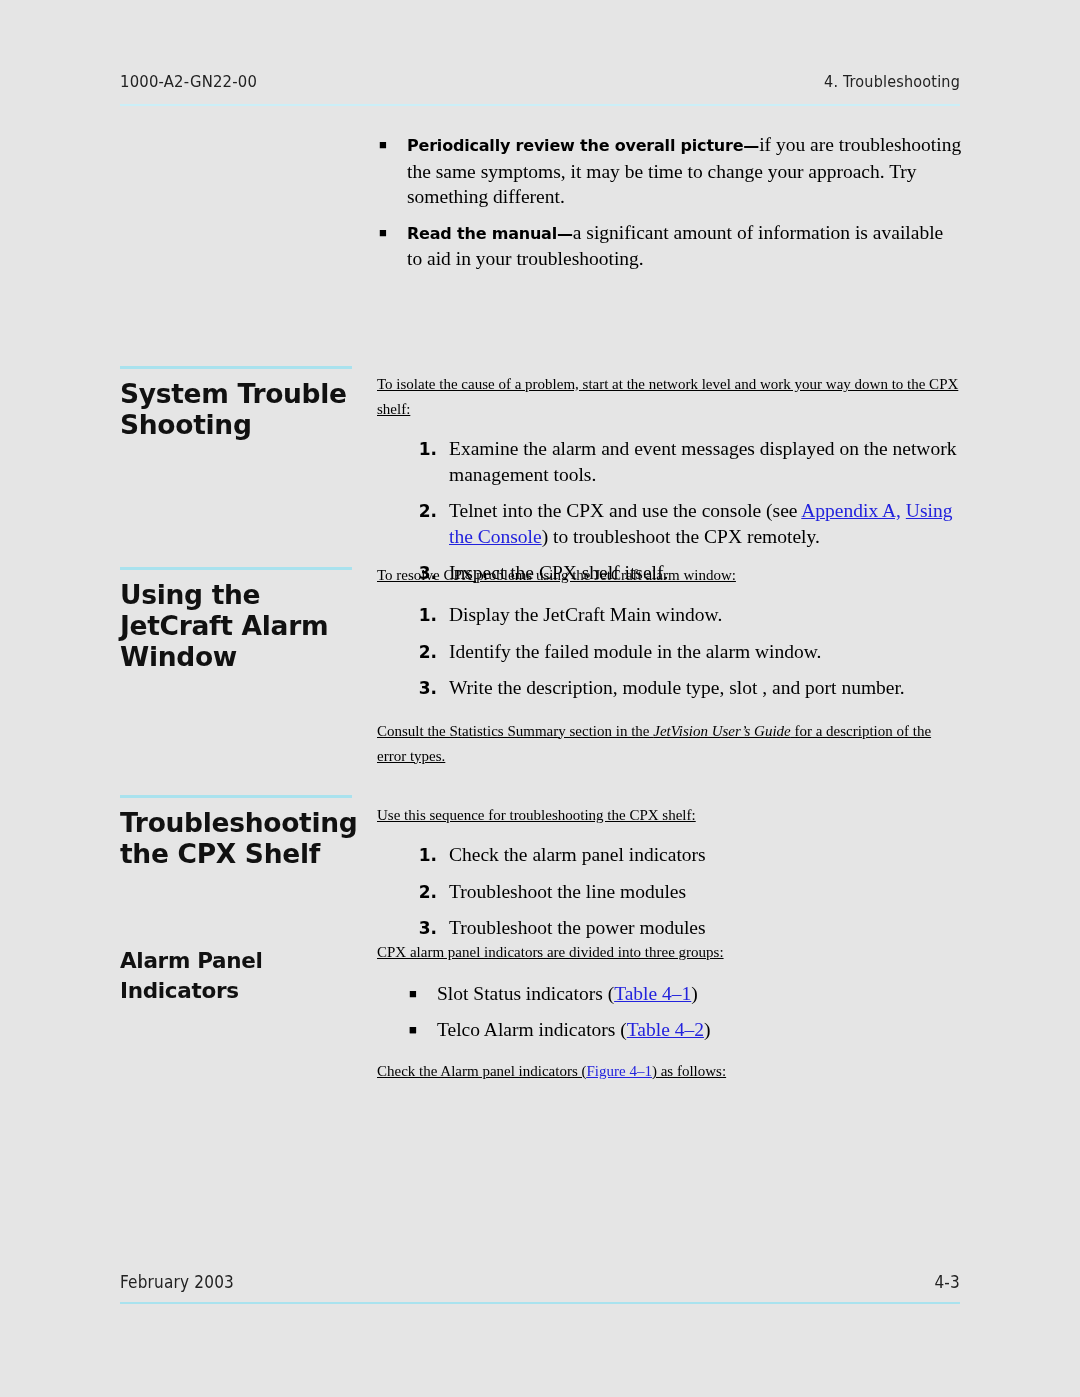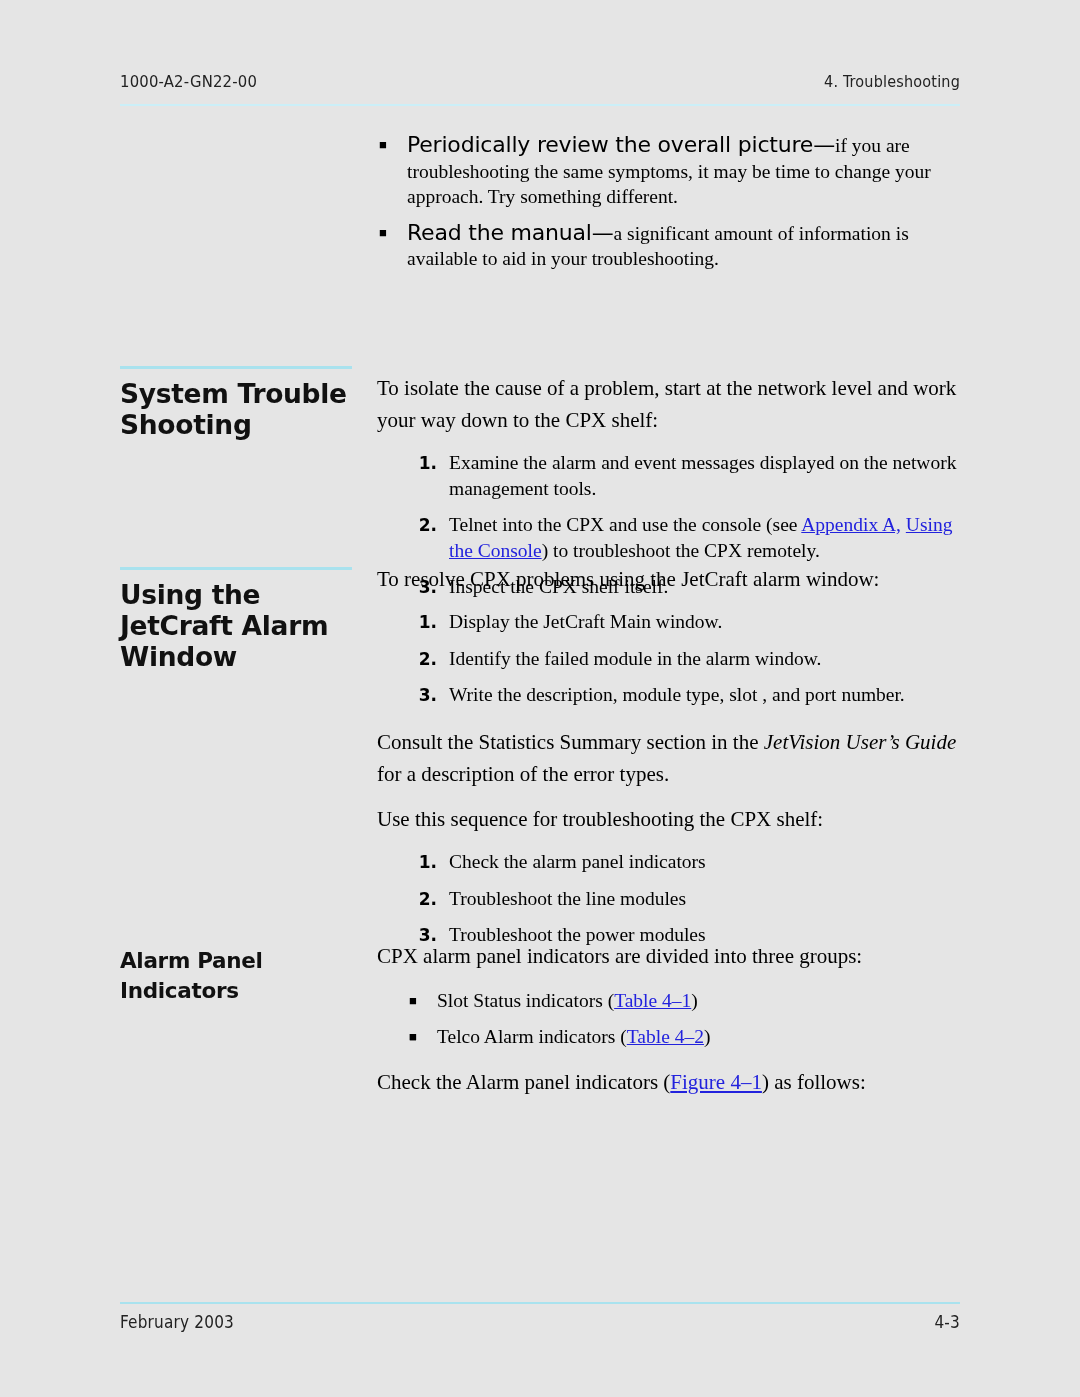--- a/index.html
+++ b/index.html
@@ -49,21 +49,21 @@
     position: absolute;
     left: 120px;
     top: 1302px;
     width: 840px;
     height: 2px;
     background: #a9e2ee;
   }
   .running-foot {
     position: absolute;
     left: 120px;
-    top: 1312px;
+    top: 1272px;
     width: 840px;
     display: flex;
     justify-content: space-between;
     align-items: baseline;
     font-family: "DejaVu Sans Condensed", "Liberation Sans Narrow", "Liberation Sans", sans-serif;
     font-size: 17px;
     letter-spacing: 0.2px;
     color: #222222;
   }
 
@@ -104,23 +104,24 @@
     margin-bottom: 9px;
   }
   .body-col {
     position: absolute;
     left: 377px;
     width: 585px;
   }
 
   p.para {
     margin: 0 0 14px 0;
-    font-size: 21px;
-    line-height: 32px;
+    font-size: 15px;
+    line-height: 25px;
     color: #000000;
+    text-decoration: underline;
   }
 
   
   ul.sq {
     list-style: none;
     margin: 0;
     padding: 0;
   }
   ul.sq > li {
     position: relative;
@@ -162,22 +163,22 @@
     width: 22px;
     text-align: right;
     font-family: "DejaVu Sans", "Liberation Sans", sans-serif;
     font-weight: bold;
     font-size: 17px;
     line-height: 26px;
   }
 
   .lead {
     font-family: "DejaVu Sans", "Liberation Sans", sans-serif;
-    font-weight: normal;
-    font-size: 22px;
+    font-weight: bold;
+    font-size: 16px;
     letter-spacing: -0.2px;
   }
   .xref { color: #2222dd; }
   .ital { font-style: italic; }
 </style>
 </head>
 <body>
 
 <div class="page">
 
@@ -250,20 +251,25 @@
           <li>
             <span class="num">3.</span>
             <span>Write the description, module type, slot , and port number.</span>
           </li>
         </ol>
         <p class="para" style="margin-top:18px;"><span>Consult the Statistics Summary section in the </span><span class="ital">JetVision User’s Guide</span><span> for a description of the error types.</span></p>
       </div>
     </div>
 
     <div class="block" style="height:145px;">
+      <div class="sidehead major" style="top:0;">
+        <span class="rule"></span>
+        <span>Troubleshooting</span><br>
+        <span>the CPX Shelf</span>
+      </div>
       <div class="body-col" style="top:8px;">
         <p class="para">Use this sequence for troubleshooting the CPX shelf:</p>
         <ol class="num">
           <li>
             <span class="num">1.</span>
             <span>Check the alarm panel indicators</span>
           </li>
           <li>
             <span class="num">2.</span>
             <span>Troubleshoot the line modules</span>

